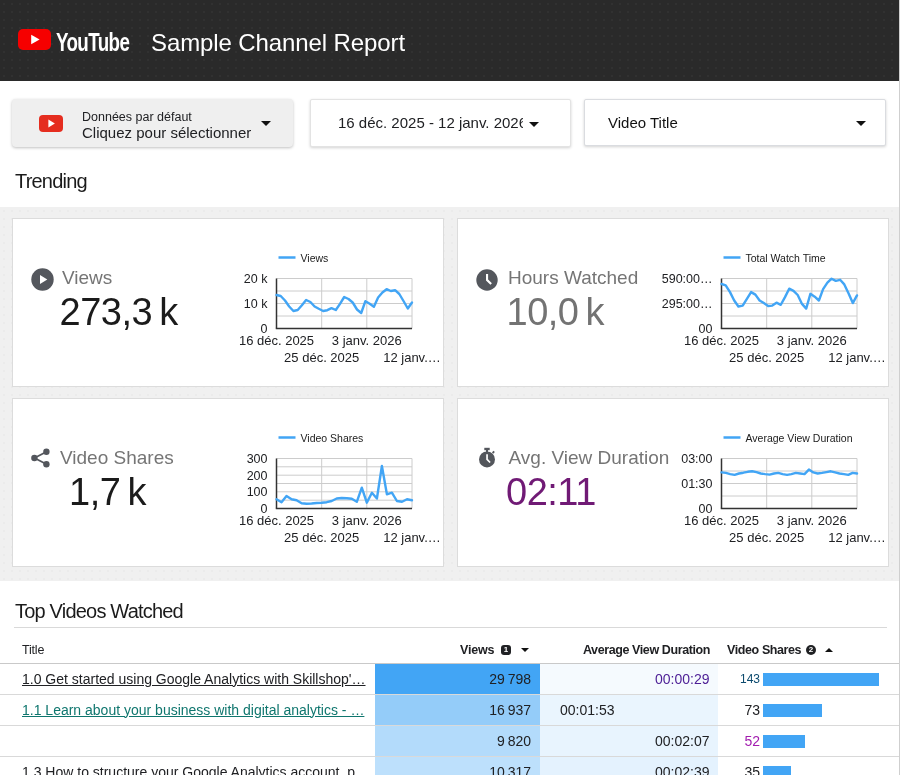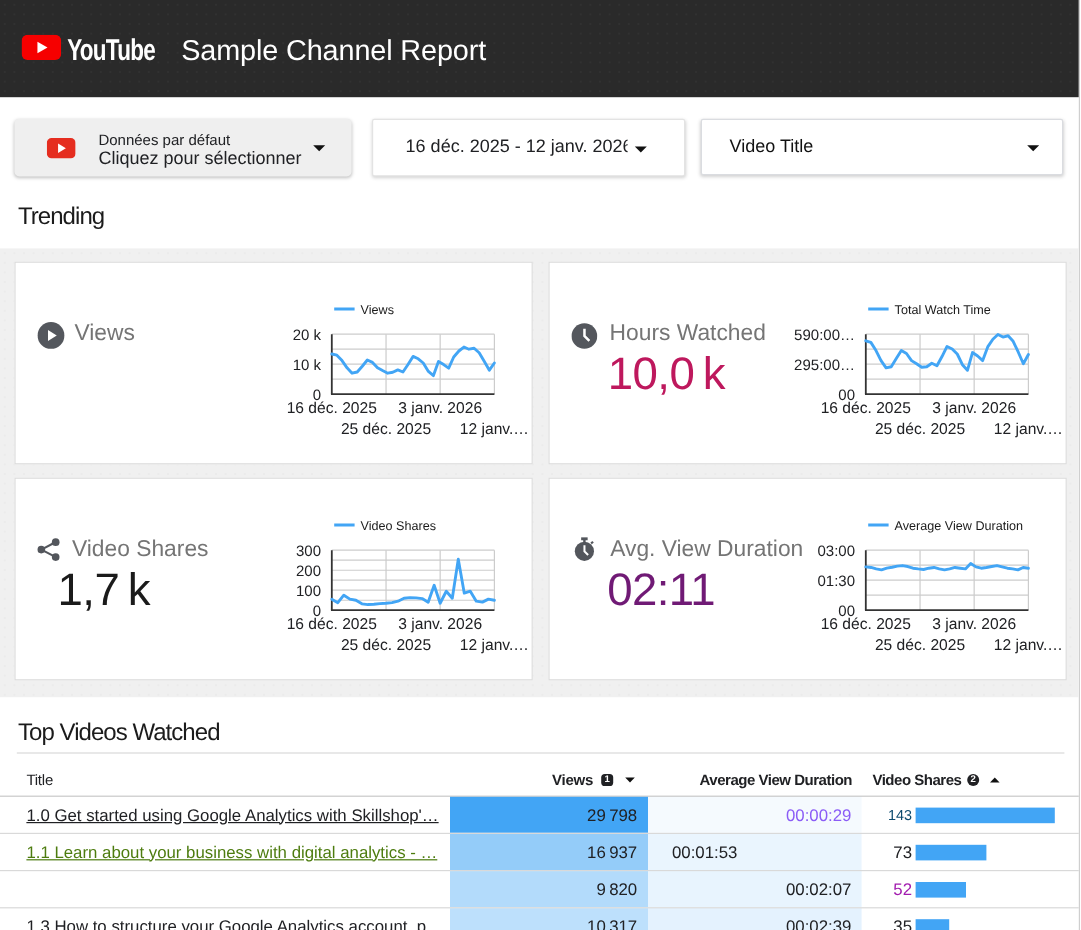--- a/index.html
+++ b/index.html
@@ -41,20 +41,21 @@
 <div class="abs" style="left:15px;top:170px;font-size:20px;color:#1b1b1b;letter-spacing:-0.8px">Trending</div>
 
 <div class="abs" style="left:0;top:207px;width:899px;height:374px;background:#f0f0f0;background-image:radial-gradient(rgba(0,0,0,0.018) 1px, transparent 1.2px);background-size:8px 8px"></div>
 
 <div class="card" style="left:12px;top:218px">
   <svg width="23" height="23" viewBox="0 0 23 23" style="position:absolute;left:17.5;top:49">
       <circle cx="11.5" cy="11.5" r="11.2" fill="#54575d"></circle>
       <path d="M9 6.9 L16.3 11.5 L9 16.1 Z" fill="#ffffff"></path>
     </svg>
   <div style="position:absolute;left:49px;top:48px;font-size:19px;color:#757575">Views</div>
+  <div style="position:absolute;left:46.5px;top:72px;font-size:38px;color:#1b1b1b;letter-spacing:-0.5px">273,3 k</div>
   <svg width="432" height="169" style="position:absolute;left:0;top:0">
       <line x1="263.5" y1="59.5" x2="399.0" y2="59.5" stroke="#cccccc" stroke-width="1"></line>
       <line x1="263.5" y1="72.0" x2="399.0" y2="72.0" stroke="#cccccc" stroke-width="1"></line>
       <line x1="263.5" y1="84.5" x2="399.0" y2="84.5" stroke="#cccccc" stroke-width="1"></line>
       <line x1="263.5" y1="97.0" x2="399.0" y2="97.0" stroke="#cccccc" stroke-width="1"></line>
       <line x1="308.7" y1="59.5" x2="308.7" y2="109.5" stroke="#cccccc" stroke-width="1"></line>
       <line x1="353.8" y1="59.5" x2="353.8" y2="109.5" stroke="#cccccc" stroke-width="1"></line>
       <line x1="399.0" y1="59.5" x2="399.0" y2="109.5" stroke="#cccccc" stroke-width="1"></line>
       <line x1="263.5" y1="59.5" x2="263.5" y2="109.5" stroke="#333333" stroke-width="1.5"></line>
       <line x1="262.8" y1="109.5" x2="399.0" y2="109.5" stroke="#333333" stroke-width="1.5"></line>
@@ -70,21 +71,21 @@
       <text x="399.0" y="142.5" font-size="13" fill="#202124" text-anchor="middle" font-family="Liberation Sans, sans-serif">12 janv.…</text>
     </svg>
 </div>
 
 <div class="card" style="left:457px;top:218px">
   <svg width="22" height="22" viewBox="0 0 22 22" style="position:absolute;left:18;top:50">
       <circle cx="11" cy="11" r="10.7" fill="#54575d"></circle>
       <path d="M10 5 L12.1 5 L12.1 10.5 L15.9 14.3 L14.4 15.8 L10 11.4 Z" fill="#ffffff"></path>
     </svg>
   <div style="position:absolute;left:50px;top:48px;font-size:19px;color:#757575">Hours Watched</div>
-  <div style="position:absolute;left:48.5px;top:72px;font-size:38px;color:#be185d;letter-spacing:-0.5px">10,0 k</div>
+  <div style="position:absolute;left:48.5px;top:72px;font-size:38px;color:#737373;letter-spacing:-0.5px">10,0 k</div>
   <svg width="432" height="169" style="position:absolute;left:0;top:0">
       <line x1="263.5" y1="59.5" x2="399.0" y2="59.5" stroke="#cccccc" stroke-width="1"></line>
       <line x1="263.5" y1="72.0" x2="399.0" y2="72.0" stroke="#cccccc" stroke-width="1"></line>
       <line x1="263.5" y1="84.5" x2="399.0" y2="84.5" stroke="#cccccc" stroke-width="1"></line>
       <line x1="263.5" y1="97.0" x2="399.0" y2="97.0" stroke="#cccccc" stroke-width="1"></line>
       <line x1="308.7" y1="59.5" x2="308.7" y2="109.5" stroke="#cccccc" stroke-width="1"></line>
       <line x1="353.8" y1="59.5" x2="353.8" y2="109.5" stroke="#cccccc" stroke-width="1"></line>
       <line x1="399.0" y1="59.5" x2="399.0" y2="109.5" stroke="#cccccc" stroke-width="1"></line>
       <line x1="263.5" y1="59.5" x2="263.5" y2="109.5" stroke="#333333" stroke-width="1.5"></line>
       <line x1="262.8" y1="109.5" x2="399.0" y2="109.5" stroke="#333333" stroke-width="1.5"></line>
@@ -103,21 +104,21 @@
 
 <div class="card" style="left:12px;top:398px">
   <svg width="19" height="20" viewBox="0 0 19 20" style="position:absolute;left:18;top:48.5">
       <line x1="3.5" y1="10" x2="15.5" y2="3.7" stroke="#53565c" stroke-width="1.8"></line>
       <line x1="3.5" y1="10" x2="15.5" y2="16.3" stroke="#53565c" stroke-width="1.8"></line>
       <circle cx="3.4" cy="10" r="3.2" fill="#53565c"></circle>
       <circle cx="15.4" cy="3.8" r="3.2" fill="#53565c"></circle>
       <circle cx="15.4" cy="16.2" r="3.2" fill="#53565c"></circle>
     </svg>
   <div style="position:absolute;left:47px;top:48px;font-size:19px;color:#757575">Video Shares</div>
-  <div style="position:absolute;left:35px;top:72px;font-size:38px;color:#1b1b1b;letter-spacing:-0.5px">1,7 k</div>
+  <div style="position:absolute;left:56px;top:72px;font-size:38px;color:#1b1b1b;letter-spacing:-0.5px">1,7 k</div>
   <svg width="432" height="169" style="position:absolute;left:0;top:0">
       <line x1="263.5" y1="59.5" x2="399.0" y2="59.5" stroke="#cccccc" stroke-width="1"></line>
       <line x1="263.5" y1="67.8" x2="399.0" y2="67.8" stroke="#cccccc" stroke-width="1"></line>
       <line x1="263.5" y1="76.2" x2="399.0" y2="76.2" stroke="#cccccc" stroke-width="1"></line>
       <line x1="263.5" y1="84.5" x2="399.0" y2="84.5" stroke="#cccccc" stroke-width="1"></line>
       <line x1="263.5" y1="92.8" x2="399.0" y2="92.8" stroke="#cccccc" stroke-width="1"></line>
       <line x1="263.5" y1="101.2" x2="399.0" y2="101.2" stroke="#cccccc" stroke-width="1"></line>
       <line x1="308.7" y1="59.5" x2="308.7" y2="109.5" stroke="#cccccc" stroke-width="1"></line>
       <line x1="353.8" y1="59.5" x2="353.8" y2="109.5" stroke="#cccccc" stroke-width="1"></line>
       <line x1="399.0" y1="59.5" x2="399.0" y2="109.5" stroke="#cccccc" stroke-width="1"></line>
@@ -183,29 +184,29 @@
   <div class="abs" style="left:806px;top:8px;width:10px;height:10px;background:#202124;border-radius:5px;color:#fff;font-size:8px;font-weight:bold;text-align:center;line-height:10.5px">2</div>
   <div class="abs" style="left:824.5px;top:11px;width:0;height:0;border-left:4px solid transparent;border-right:4px solid transparent;border-bottom:4.3px solid #111"></div>
 </div>
 <div class="abs" style="left:0;top:663px;width:899px;border-top:1px solid #c9c9c9"></div>
 
 <div style="position:absolute;left:0;top:663.5px;width:899px;height:31px">
   <div style="position:absolute;left:374.5px;top:0;width:165.5px;height:30px;background:rgba(66,165,245,1.0)"></div>
   <div style="position:absolute;left:540px;top:0;width:177.5px;height:30px;background:rgba(66,165,245,0.05)"></div>
   <div style="position:absolute;left:22px;top:0;height:30px;line-height:30px;font-size:14px;color:#202124"><span style="text-decoration:underline">1.0 Get started using Google Analytics with Skillshop'…</span></div>
   <div style="position:absolute;left:380px;top:0;width:151px;height:30px;line-height:30px;font-size:14px;color:#202124;text-align:right">29 798</div>
-  <div style="position:absolute;left:560px;top:0;width:149.5px;height:30px;line-height:30px;font-size:14px;color:#8b5cf6;text-align:right">00:00:29</div>
+  <div style="position:absolute;left:560px;top:0;width:149.5px;height:30px;line-height:30px;font-size:14px;color:#4c1d95;text-align:right">00:00:29</div>
   <div style="position:absolute;left:700px;top:0;width:60px;height:30px;line-height:30px;font-size:12px;color:#0c4a6e;text-align:right">143</div>
   <div style="position:absolute;left:762.5px;top:9px;width:116px;height:13px;background:#42a5f5"></div>
   <div style="position:absolute;left:0;bottom:0;width:899px;border-bottom:1px solid #d9d9d9"></div>
 </div>
 <div style="position:absolute;left:0;top:694.5px;width:899px;height:31px">
   <div style="position:absolute;left:374.5px;top:0;width:165.5px;height:30px;background:rgba(66,165,245,0.57)"></div>
   <div style="position:absolute;left:540px;top:0;width:177.5px;height:30px;background:rgba(66,165,245,0.11)"></div>
-  <div style="position:absolute;left:22px;top:0;height:30px;line-height:30px;font-size:14px;color:#4d7c0f"><span style="text-decoration:underline">1.1 Learn about your business with digital analytics - …</span></div>
+  <div style="position:absolute;left:22px;top:0;height:30px;line-height:30px;font-size:14px;color:#0f766e"><span style="text-decoration:underline">1.1 Learn about your business with digital analytics - …</span></div>
   <div style="position:absolute;left:380px;top:0;width:151px;height:30px;line-height:30px;font-size:14px;color:#202124;text-align:right">16 937</div>
   <div style="position:absolute;left:560px;top:0;width:149.5px;height:30px;line-height:30px;font-size:14px;color:#202124;text-align:left">00:01:53</div>
   <div style="position:absolute;left:700px;top:0;width:60px;height:30px;line-height:30px;font-size:14px;color:#202124;text-align:right">73</div>
   <div style="position:absolute;left:762.5px;top:9px;width:59px;height:13px;background:#42a5f5"></div>
   <div style="position:absolute;left:0;bottom:0;width:899px;border-bottom:1px solid #d9d9d9"></div>
 </div>
 <div style="position:absolute;left:0;top:725.5px;width:899px;height:31px">
   <div style="position:absolute;left:374.5px;top:0;width:165.5px;height:30px;background:rgba(66,165,245,0.4)"></div>
   <div style="position:absolute;left:540px;top:0;width:177.5px;height:30px;background:rgba(66,165,245,0.12)"></div>
   <div style="position:absolute;left:380px;top:0;width:151px;height:30px;line-height:30px;font-size:14px;color:#202124;text-align:right">9 820</div>

